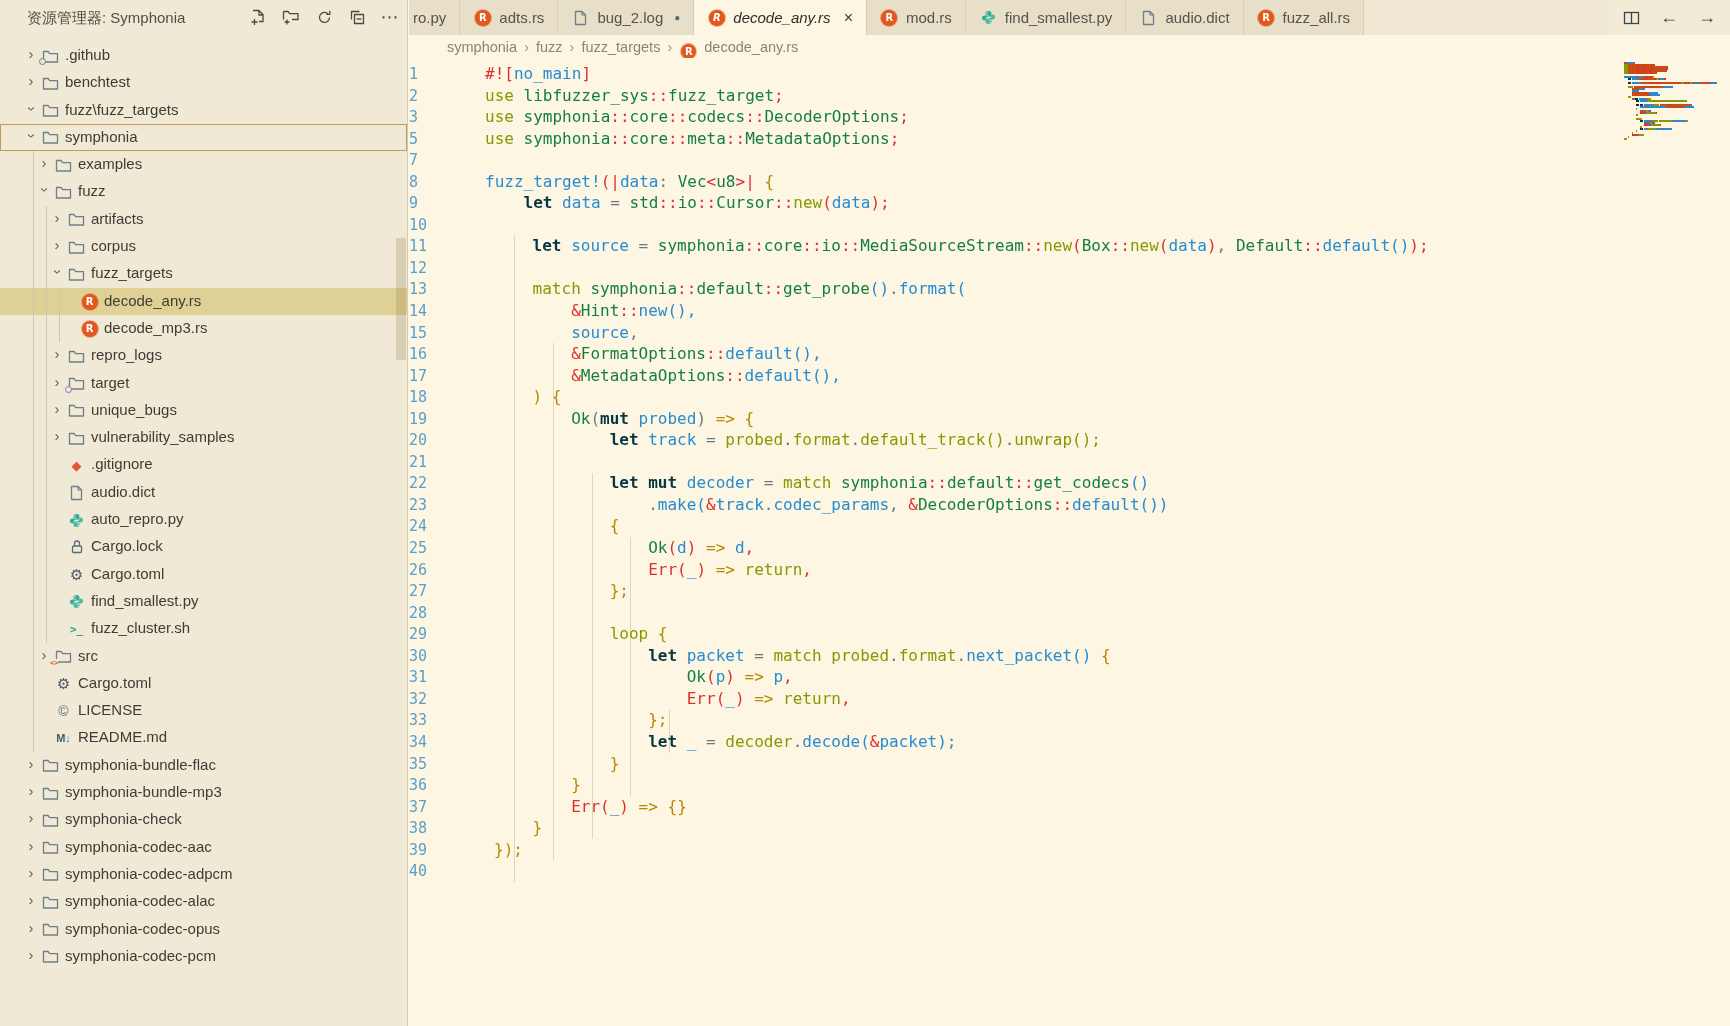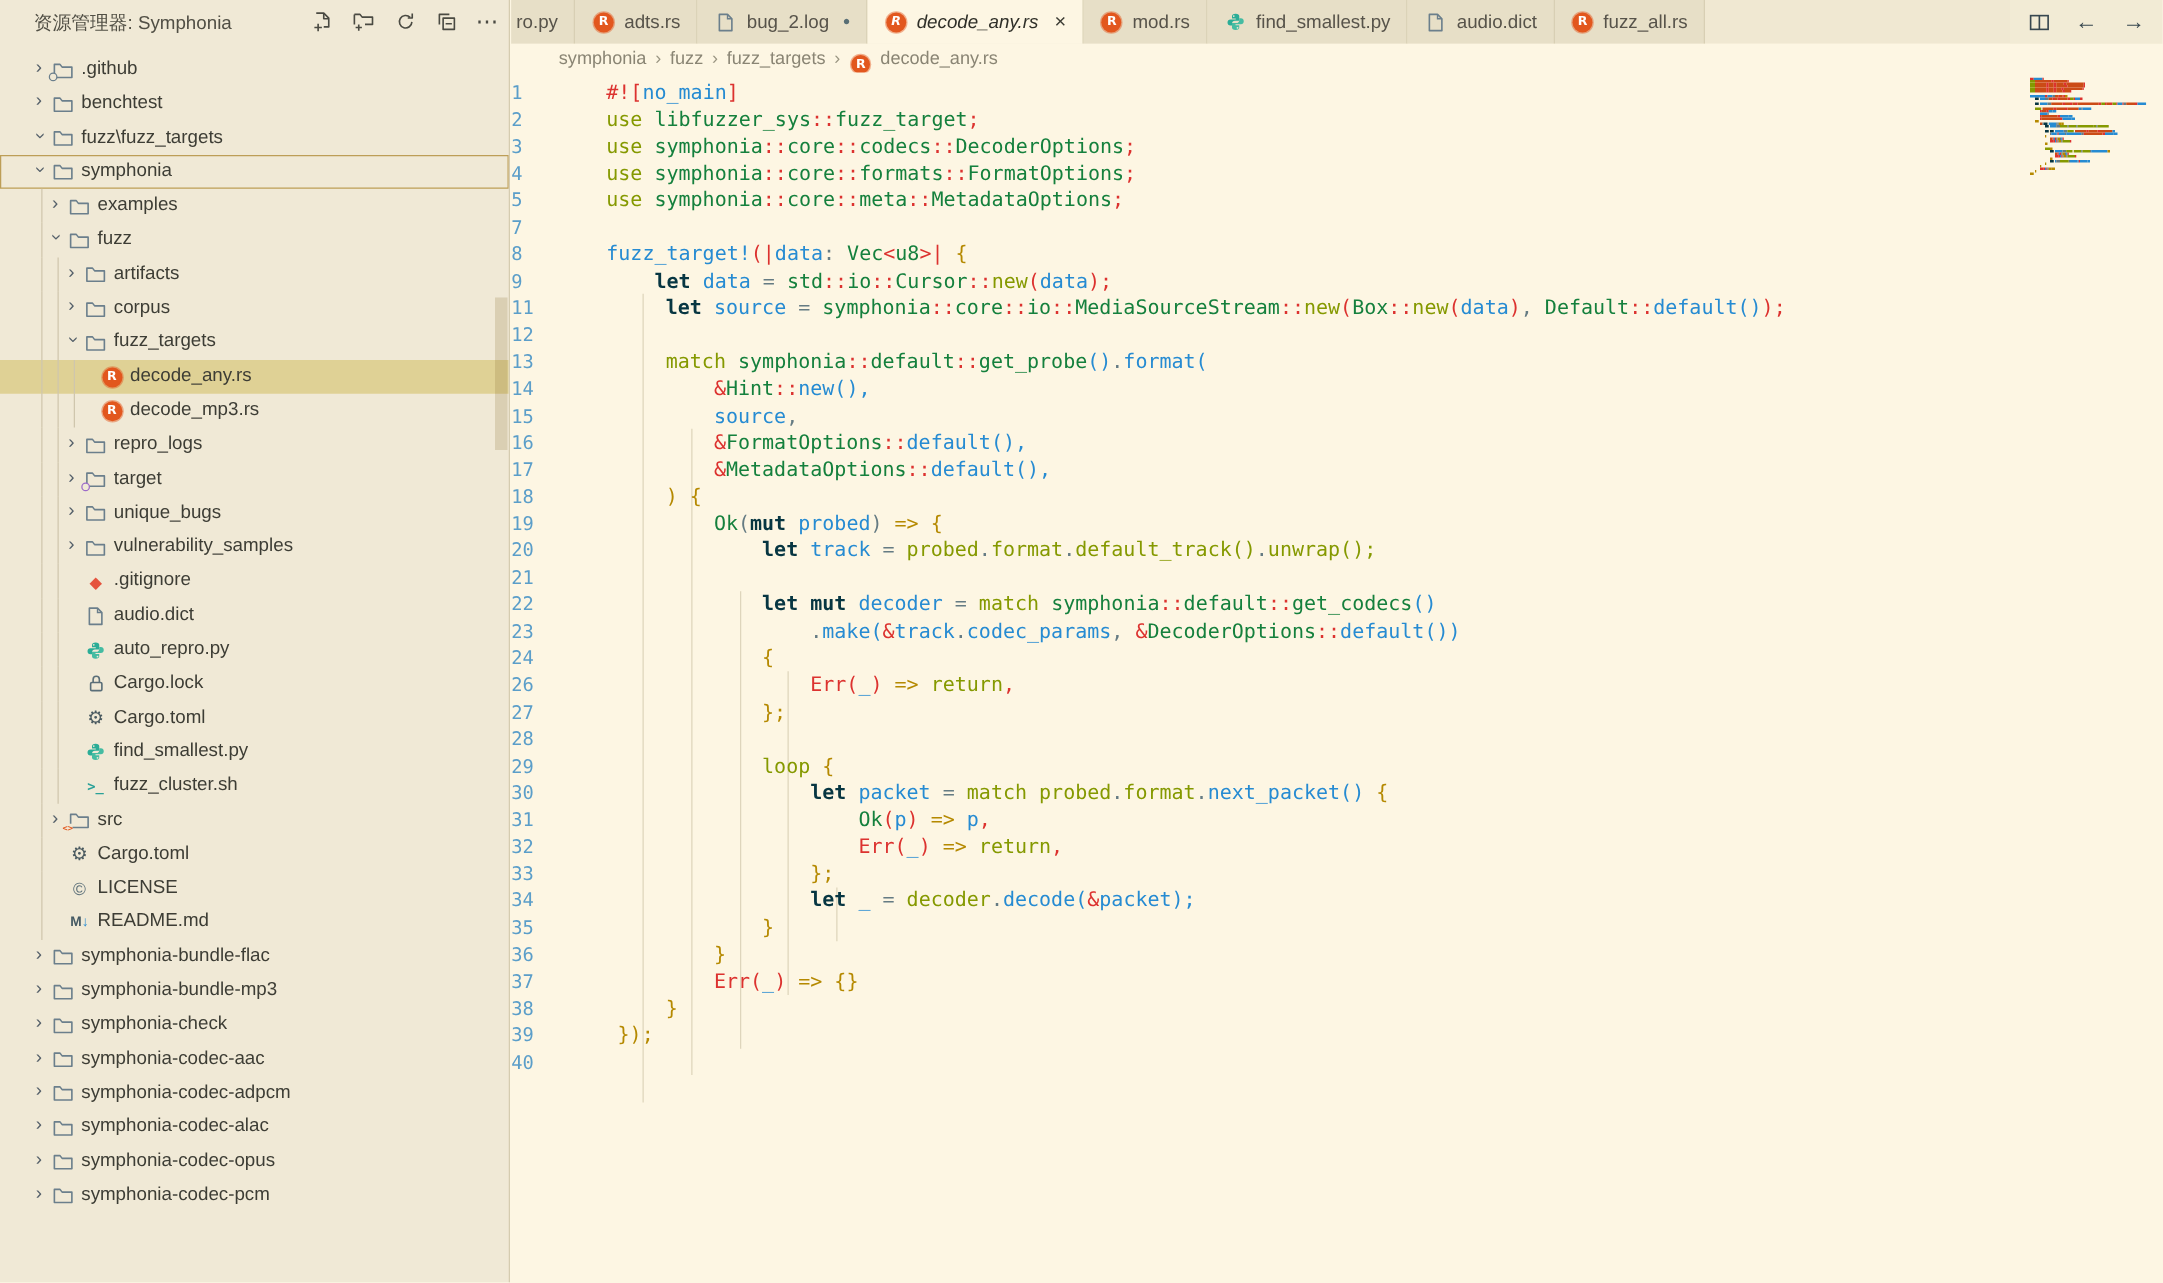--- a/index.html
+++ b/index.html
@@ -558,39 +558,40 @@
   <div id="editor">
     <div class="guide" style="left:105px; top:177px; height:647px;"></div>
     <div class="guide" style="left:144px; top:285px; height:517px;"></div>
     <div class="guide" style="left:183px; top:415px; height:366px;"></div>
     <div class="guide" style="left:221px; top:479px; height:259px;"></div>
     <div class="guide" style="left:260px; top:652px; height:43px;"></div>
     <div id="code-lines">
         <div class="code-line"><span class="ln">1</span><span class="lc"><span class="sr">#![</span><span class="sb">no_main</span><span class="sr">]</span></span></div>
         <div class="code-line"><span class="ln">2</span><span class="lc"><span class="sk">use </span><span class="st">libfuzzer_sys</span><span class="sr">::</span><span class="st">fuzz_target</span><span class="sr">;</span></span></div>
         <div class="code-line"><span class="ln">3</span><span class="lc"><span class="sk">use </span><span class="st">symphonia</span><span class="sr">::</span><span class="st">core</span><span class="sr">::</span><span class="st">codecs</span><span class="sr">::</span><span class="st">DecoderOptions</span><span class="sr">;</span></span></div>
-        <div class="code-line"><span class="ln">4</span><span class="lc"><span class="sk">use </span><span class="st">symphonia</span><span class="sr">::</span><span class="st">core</span><span class="sr">::</span><span class="st">formats</span><span class="sr">::</span><span class="st">FormatOptions</span><span class="sr">;</span></span></div>
         <div class="code-line"><span class="ln">5</span><span class="lc"><span class="sk">use </span><span class="st">symphonia</span><span class="sr">::</span><span class="st">core</span><span class="sr">::</span><span class="st">meta</span><span class="sr">::</span><span class="st">MetadataOptions</span><span class="sr">;</span></span></div>
         <div class="code-line"><span class="ln">7</span><span class="lc"></span></div>
         <div class="code-line"><span class="ln">8</span><span class="lc"><span class="sb">fuzz_target!</span><span class="sr">(|</span><span class="sb">data</span><span class="sd">: </span><span class="st">Vec</span><span class="sr">&lt;</span><span class="st">u8</span><span class="sr">&gt;</span><span class="sr">|</span><span class="sy"> {</span></span></div>
         <div class="code-line"><span class="ln">9</span><span class="lc"><span class="sd">    </span><span class="ss">let</span><span class="sd"> </span><span class="sb">data</span><span class="sd"> = </span><span class="st">std</span><span class="sr">::</span><span class="st">io</span><span class="sr">::</span><span class="st">Cursor</span><span class="sr">::</span><span class="sk">new</span><span class="sr">(</span><span class="sb">data</span><span class="sr">);</span></span></div>
+        <div class="code-line"><span class="ln">10</span><span class="lc"></span></div>
         <div class="code-line"><span class="ln">11</span><span class="lc"><span class="sd">    </span><span class="ss">let</span><span class="sd"> </span><span class="sb">source</span><span class="sd"> = </span><span class="st">symphonia</span><span class="sr">::</span><span class="st">core</span><span class="sr">::</span><span class="st">io</span><span class="sr">::</span><span class="st">MediaSourceStream</span><span class="sr">::</span><span class="sk">new</span><span class="sr">(</span><span class="st">Box</span><span class="sr">::</span><span class="sk">new</span><span class="sr">(</span><span class="sb">data</span><span class="sr">)</span><span class="sd">, </span><span class="st">Default</span><span class="sr">::</span><span class="sb">default</span><span class="sb">()</span><span class="sr">);</span></span></div>
         <div class="code-line"><span class="ln">12</span><span class="lc"></span></div>
         <div class="code-line"><span class="ln">13</span><span class="lc"><span class="sd">    </span><span class="sk">match</span><span class="sd"> </span><span class="st">symphonia</span><span class="sr">::</span><span class="st">default</span><span class="sr">::</span><span class="st">get_probe</span><span class="sb">()</span><span class="sd">.</span><span class="sb">format</span><span class="sb">(</span></span></div>
         <div class="code-line"><span class="ln">14</span><span class="lc"><span class="sd">        </span><span class="sr">&amp;</span><span class="st">Hint</span><span class="sr">::</span><span class="sb">new</span><span class="sb">(),</span></span></div>
         <div class="code-line"><span class="ln">15</span><span class="lc"><span class="sd">        </span><span class="sb">source</span><span class="sd">,</span></span></div>
         <div class="code-line"><span class="ln">16</span><span class="lc"><span class="sd">        </span><span class="sr">&amp;</span><span class="st">FormatOptions</span><span class="sr">::</span><span class="sb">default</span><span class="sb">(),</span></span></div>
         <div class="code-line"><span class="ln">17</span><span class="lc"><span class="sd">        </span><span class="sr">&amp;</span><span class="st">MetadataOptions</span><span class="sr">::</span><span class="sb">default</span><span class="sb">(),</span></span></div>
         <div class="code-line"><span class="ln">18</span><span class="lc"><span class="sd">    </span><span class="sy">) {</span></span></div>
         <div class="code-line"><span class="ln">19</span><span class="lc"><span class="sd">        </span><span class="st">Ok</span><span class="sd">(</span><span class="ss">mut</span><span class="sd"> </span><span class="sb">probed</span><span class="sd">)</span><span class="sd"> </span><span class="sy">=&gt;</span><span class="sy"> {</span></span></div>
         <div class="code-line"><span class="ln">20</span><span class="lc"><span class="sd">            </span><span class="ss">let</span><span class="sd"> </span><span class="sb">track</span><span class="sd"> = </span><span class="sk">probed</span><span class="sd">.</span><span class="sk">format</span><span class="sd">.</span><span class="sk">default_track</span><span class="sk">()</span><span class="sd">.</span><span class="sk">unwrap</span><span class="sk">();</span></span></div>
         <div class="code-line"><span class="ln">21</span><span class="lc"></span></div>
         <div class="code-line"><span class="ln">22</span><span class="lc"><span class="sd">            </span><span class="ss">let</span><span class="sd"> </span><span class="ss">mut</span><span class="sd"> </span><span class="sb">decoder</span><span class="sd"> = </span><span class="sk">match</span><span class="sd"> </span><span class="st">symphonia</span><span class="sr">::</span><span class="st">default</span><span class="sr">::</span><span class="st">get_codecs</span><span class="sb">()</span></span></div>
         <div class="code-line"><span class="ln">23</span><span class="lc"><span class="sd">                </span><span class="sd">.</span><span class="sb">make</span><span class="sb">(</span><span class="sr">&amp;</span><span class="sb">track</span><span class="sd">.</span><span class="sb">codec_params</span><span class="sd">, </span><span class="sr">&amp;</span><span class="st">DecoderOptions</span><span class="sr">::</span><span class="sb">default</span><span class="sb">())</span></span></div>
         <div class="code-line"><span class="ln">24</span><span class="lc"><span class="sd">            </span><span class="sy">{</span></span></div>
+        <div class="code-line"><span class="ln">25</span><span class="lc"><span class="sd">                </span><span class="st">Ok</span><span class="sr">(</span><span class="sb">d</span><span class="sr">)</span><span class="sd"> </span><span class="sy">=&gt;</span><span class="sd"> </span><span class="sb">d</span><span class="sr">,</span></span></div>
         <div class="code-line"><span class="ln">26</span><span class="lc"><span class="sd">                </span><span class="sr">Err</span><span class="sr">(</span><span class="sb">_</span><span class="sr">)</span><span class="sd"> </span><span class="sy">=&gt;</span><span class="sd"> </span><span class="sk">return</span><span class="sr">,</span></span></div>
         <div class="code-line"><span class="ln">27</span><span class="lc"><span class="sd">            </span><span class="sy">};</span></span></div>
         <div class="code-line"><span class="ln">28</span><span class="lc"></span></div>
         <div class="code-line"><span class="ln">29</span><span class="lc"><span class="sd">            </span><span class="sk">loop</span><span class="sy"> {</span></span></div>
         <div class="code-line"><span class="ln">30</span><span class="lc"><span class="sd">                </span><span class="ss">let</span><span class="sd"> </span><span class="sb">packet</span><span class="sd"> = </span><span class="sk">match</span><span class="sd"> </span><span class="sk">probed</span><span class="sd">.</span><span class="sk">format</span><span class="sd">.</span><span class="sb">next_packet</span><span class="sb">()</span><span class="sy"> {</span></span></div>
         <div class="code-line"><span class="ln">31</span><span class="lc"><span class="sd">                    </span><span class="st">Ok</span><span class="sr">(</span><span class="sb">p</span><span class="sr">)</span><span class="sd"> </span><span class="sy">=&gt;</span><span class="sd"> </span><span class="sb">p</span><span class="sr">,</span></span></div>
         <div class="code-line"><span class="ln">32</span><span class="lc"><span class="sd">                    </span><span class="sr">Err</span><span class="sr">(</span><span class="sb">_</span><span class="sr">)</span><span class="sd"> </span><span class="sy">=&gt;</span><span class="sd"> </span><span class="sk">return</span><span class="sr">,</span></span></div>
         <div class="code-line"><span class="ln">33</span><span class="lc"><span class="sd">                </span><span class="sy">};</span></span></div>
         <div class="code-line"><span class="ln">34</span><span class="lc"><span class="sd">                </span><span class="ss">let</span><span class="sd"> </span><span class="sb">_</span><span class="sd"> = </span><span class="sk">decoder</span><span class="sd">.</span><span class="sb">decode</span><span class="sb">(</span><span class="sr">&amp;</span><span class="sb">packet</span><span class="sb">);</span></span></div>
         <div class="code-line"><span class="ln">35</span><span class="lc"><span class="sd">            </span><span class="sy">}</span></span></div>

